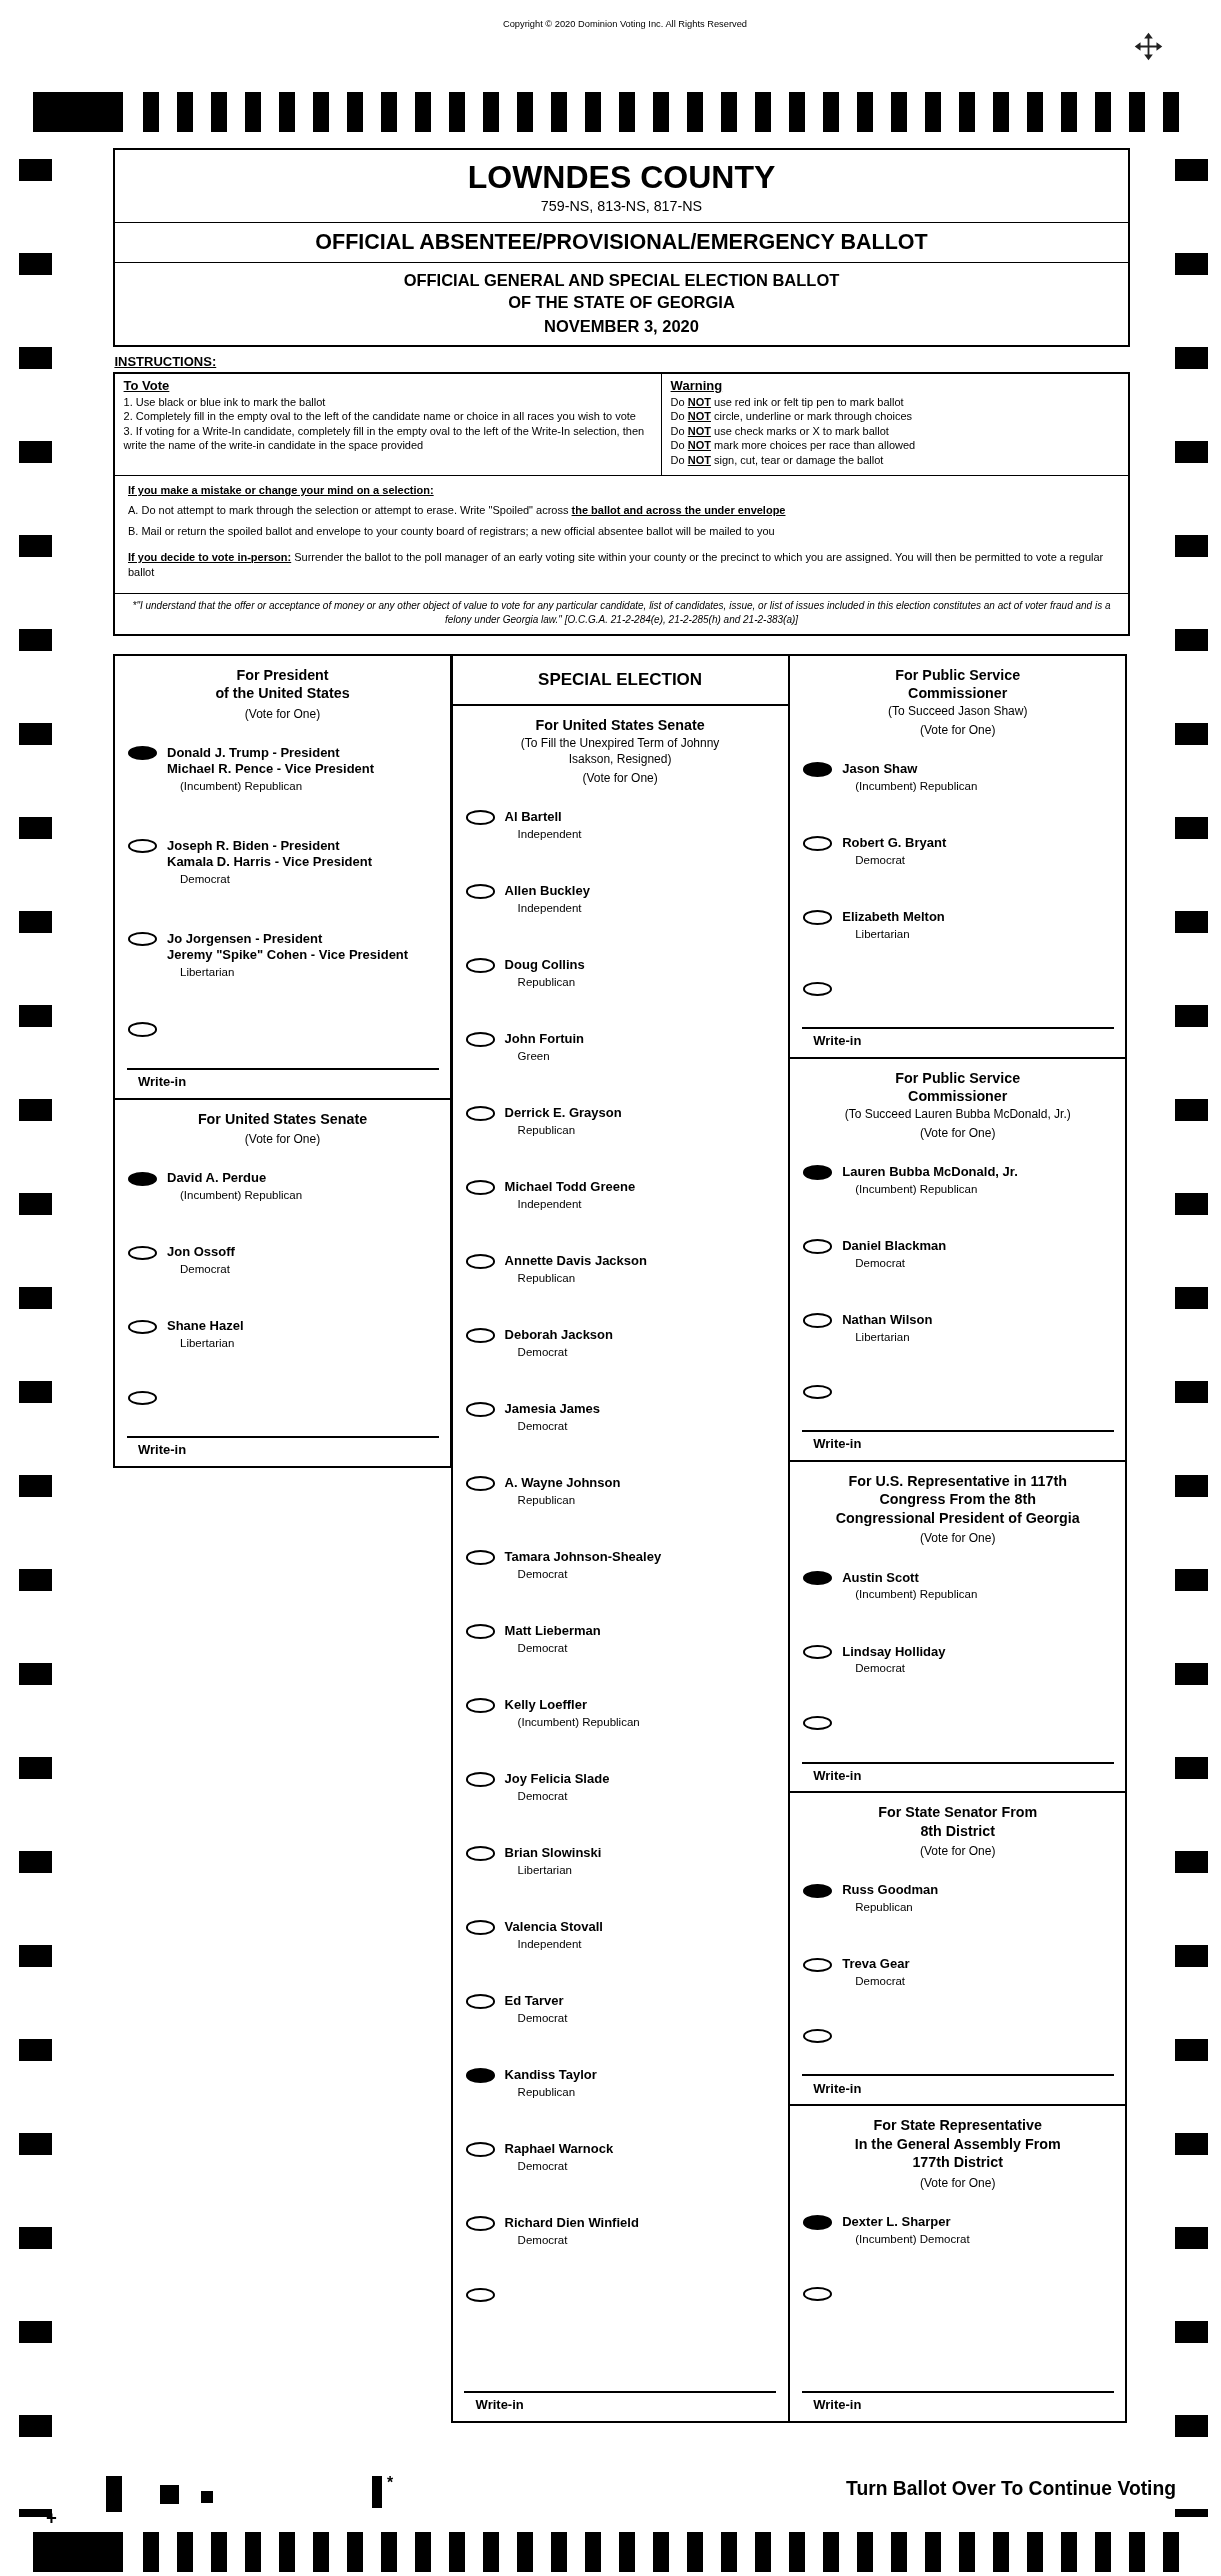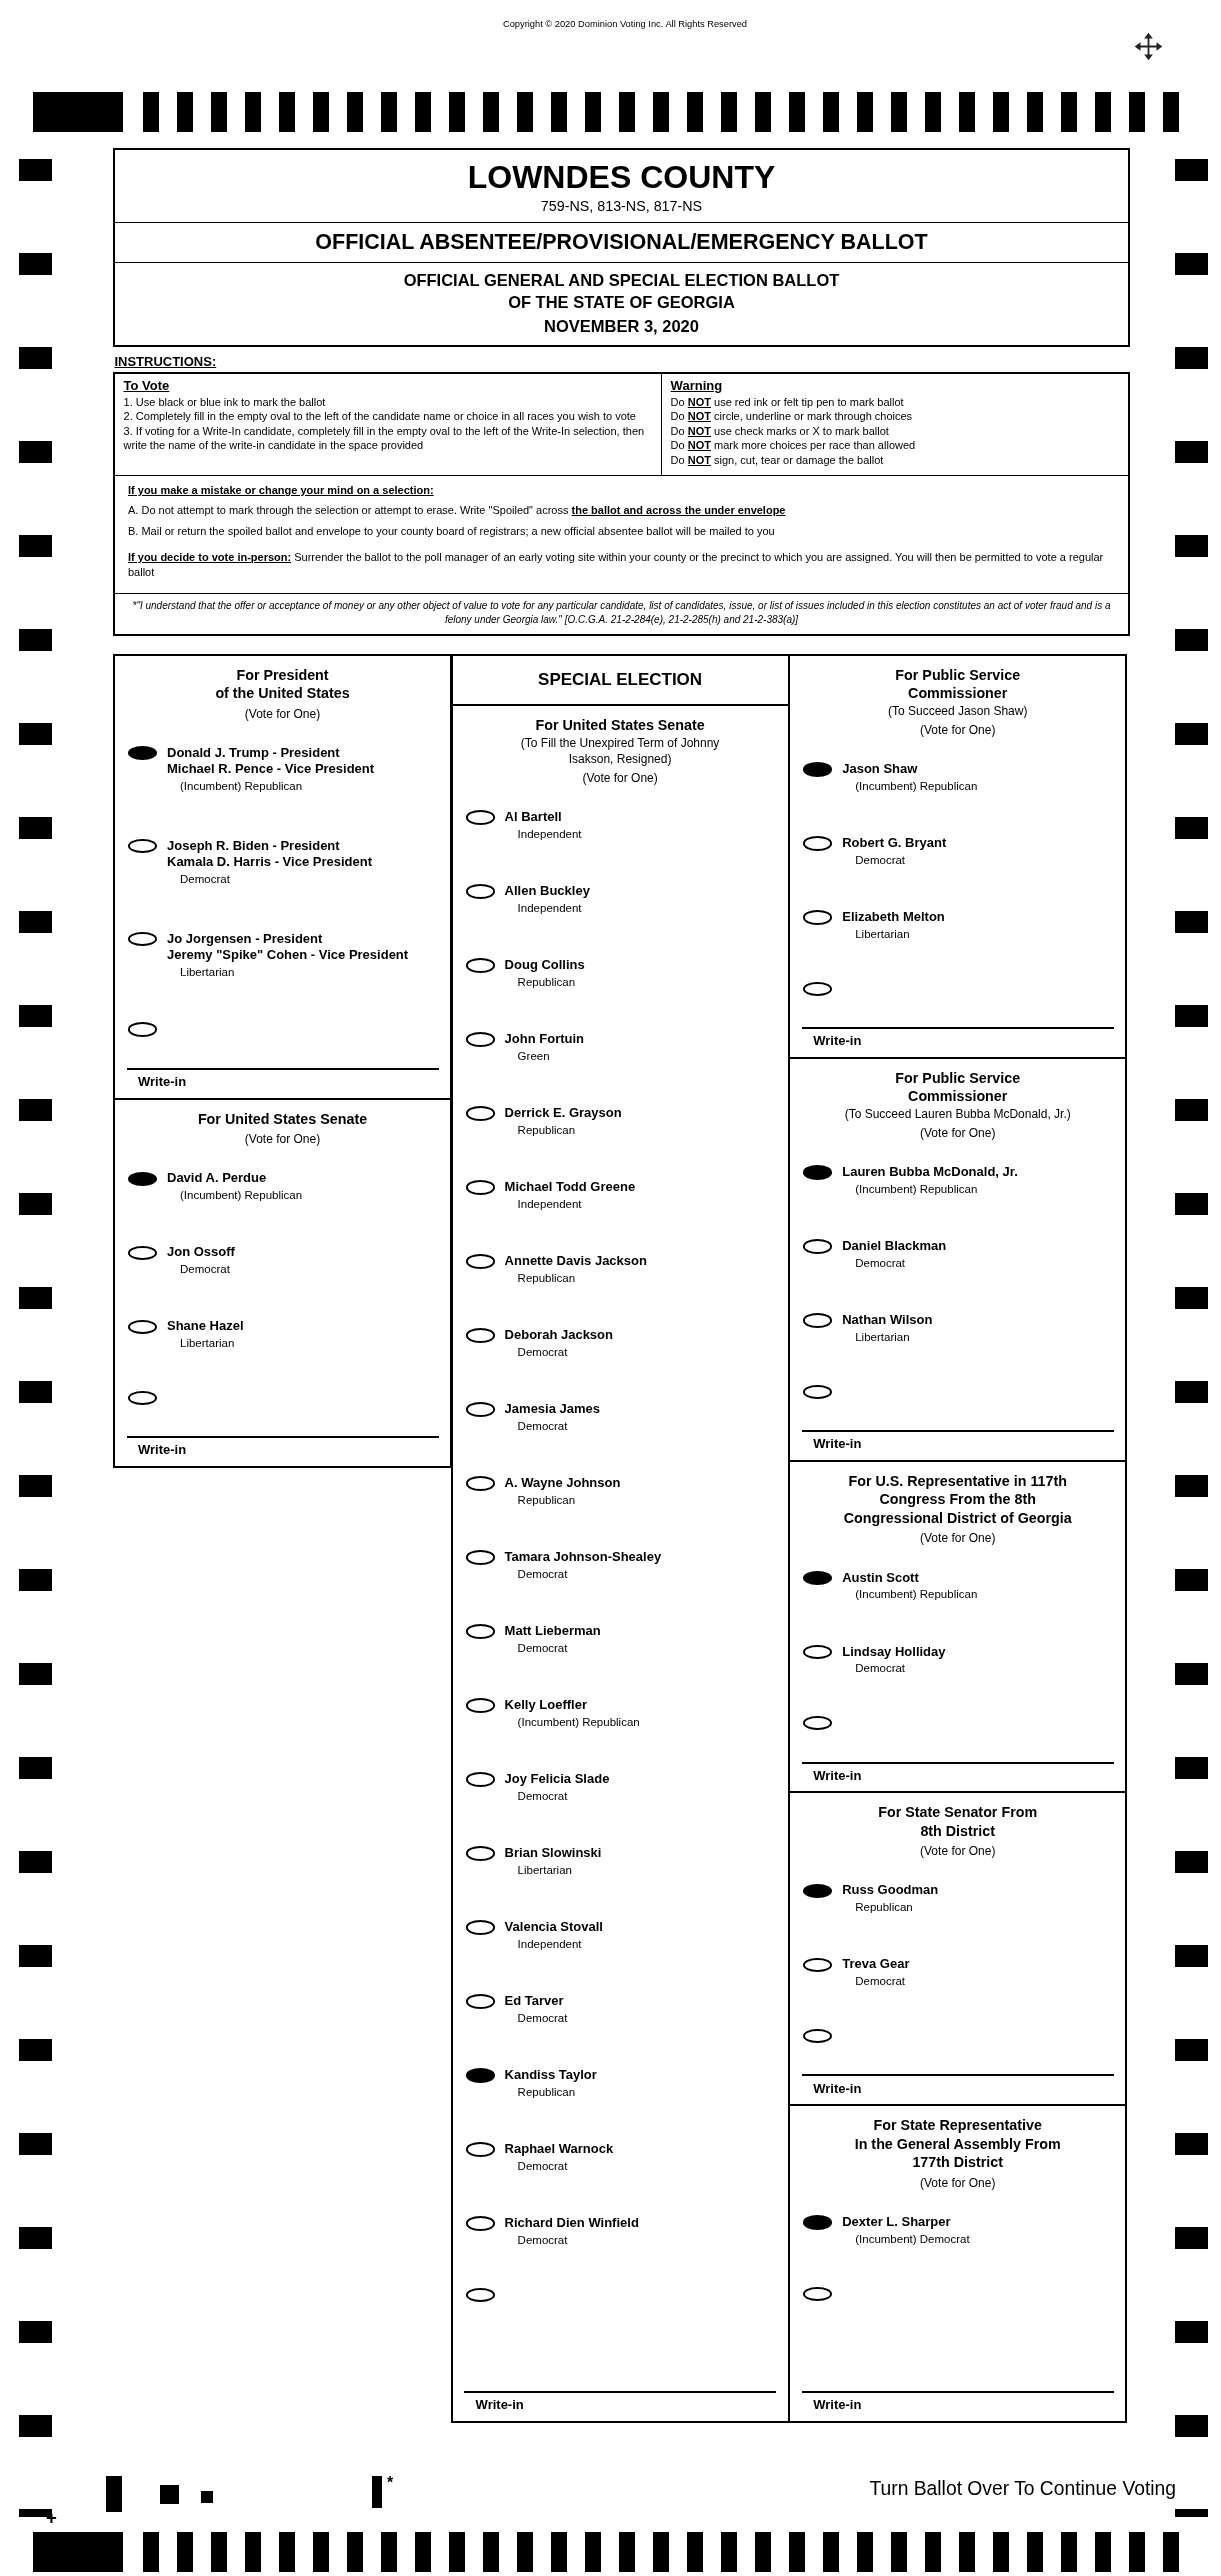--- a/index.html
+++ b/index.html
@@ -80,21 +80,21 @@
   .oval { flex:0 0 29px; width:29px; height:14.3px; border:2.1px solid #000; border-radius:50%; margin-top:1.4px; background:#fff; }
   .oval.filled { background:#000; }
   .cand-text { margin-left:10px; }
   .cand-name { font-size:13px; font-weight:bold; line-height:1.25; }
   .cand-party { font-size:11.5px; line-height:1.3; padding-left:13px; margin-top:1.4px; }
 
   .spacer { flex:1 1 auto; }
   .write-line { border-top:2.1px solid #000; margin:18.6px 11.5px 0; }
   .write-label { font-size:13px; font-weight:bold; padding:4.3px 0 8.6px 23px; }
 
-  .footer-turn { position:absolute; top:2478px; right:46px; font-size:19.3px; font-weight:normal; }
+  .footer-turn { position:absolute; top:2478px; right:46px; font-size:19.3px; font-weight:bold; }
 </style>
 </head>
 <body>
 
 <div class="page">
 
   <div class="copyright">Copyright © 2020 Dominion Voting Inc. All Rights Reserved</div>
 
   <div class="cursor-icon">
     <svg viewBox="0 0 40 40" width="29" height="29">
@@ -458,21 +458,21 @@
               <span class="oval"></span>
             </div>
             <div class="spacer"></div>
             <div class="write-line"></div>
             <div class="write-label">Write-in</div>
           </section>
           <section class="contest">
             <header class="c-head">
               <div class="c-title">For U.S. Representative in 117th</div>
               <div class="c-title">Congress From the 8th</div>
-              <div class="c-title">Congressional District of Georgia</div>
+              <div class="c-title">Congressional President of Georgia</div>
               <div class="c-note">(Vote for One)</div>
             </header>
             <div class="cand">
               <span class="oval filled"></span>
               <div class="cand-text">
                 <div class="cand-name">Austin Scott</div>
                 <div class="cand-party">(Incumbent) Republican</div>
               </div>
             </div>
             <div class="cand">

